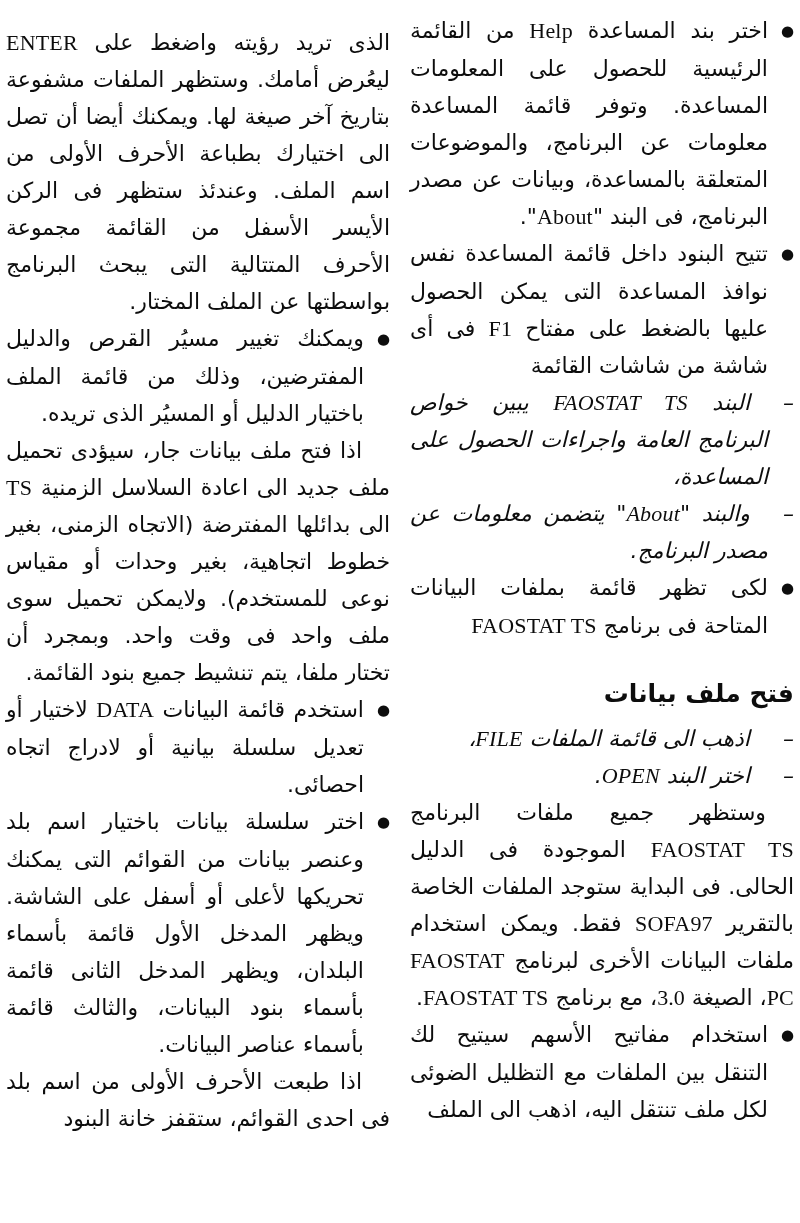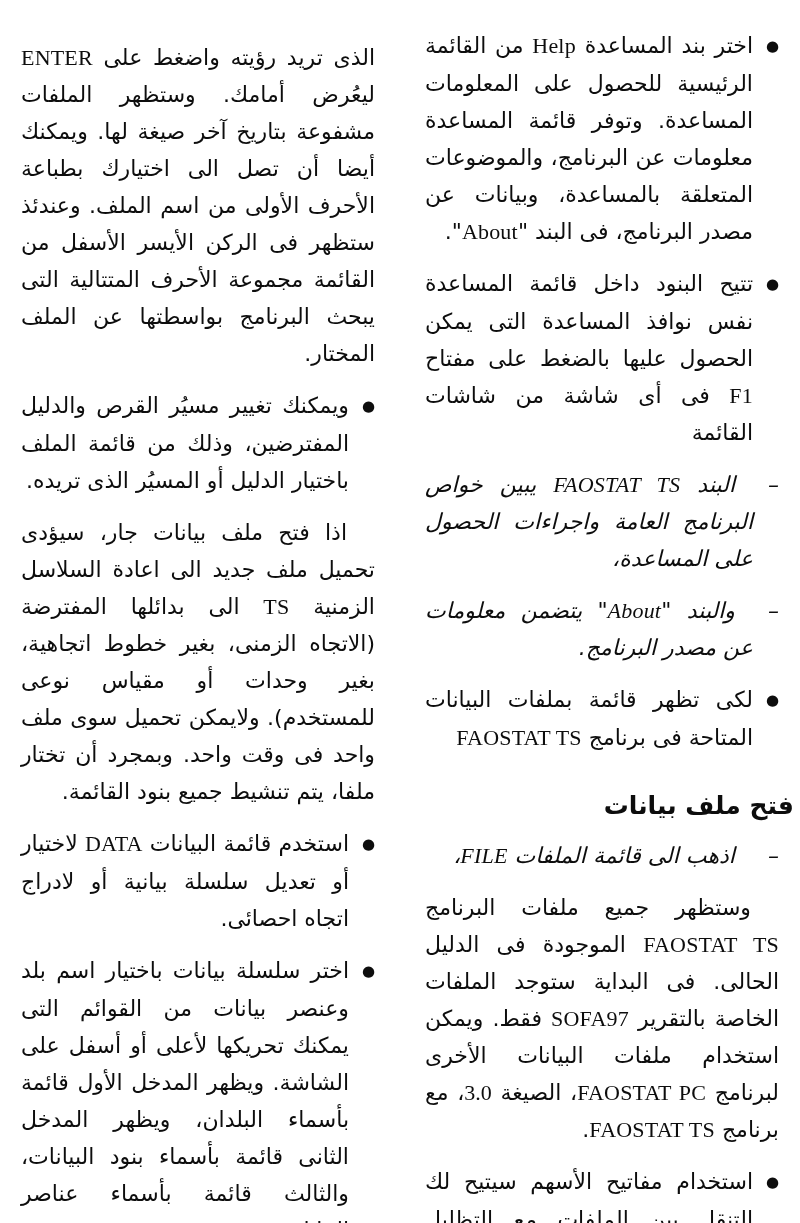--- a/index.html
+++ b/index.html
@@ -28,21 +28,21 @@
   }
   .col{
     direction:rtl;
     unicode-bidi:embed;
     text-align:justify;
     font-size:22px;
     line-height:37px;
   }
   .col-left{ padding-top:12px; }
 
-  .block{ margin:15px; }
+  .block{ margin:0; }
 
   
   .b-item{
     padding-right:26px;
     text-indent:-26px;
   }
   .b-item .marker{
     display:inline-block;
     width:26px;
     text-indent:0;
@@ -99,20 +99,23 @@
       <div class="block d-item">
         <span class="marker">–</span><span class="rich">والبند "<span class="latin">About</span>" يتضمن معلومات عن مصدر البرنامج.</span>
       </div>
       <div class="block b-item">
         <span class="marker">●</span><span class="rich">لكى تظهر قائمة بملفات البيانات المتاحة فى برنامج <span class="latin">FAOSTAT TS</span></span>
       </div>
       <div class="block heading">فتح ملف بيانات</div>
       <div class="block d-item">
         <span class="marker">–</span><span class="rich">اذهب الى قائمة الملفات <span class="latin">FILE</span>،</span>
       </div>
+      <div class="block d-item">
+        <span class="marker">–</span><span class="rich">اختر البند <span class="latin">OPEN</span>.</span>
+      </div>
       <div class="block p-indent rich">وستظهر جميع ملفات البرنامج <span class="latin">FAOSTAT TS</span> الموجودة فى الدليل الحالى. فى البداية ستوجد الملفات الخاصة بالتقرير <span class="latin">SOFA97</span> فقط. ويمكن استخدام ملفات البيانات الأخرى لبرنامج <span class="latin">FAOSTAT PC</span>، الصيغة <span class="latin">3.0</span>، مع برنامج <span class="latin">FAOSTAT TS</span>.</div>
       <div class="block b-item">
         <span class="marker">●</span><span class="rich">استخدام مفاتيح الأسهم سيتيح لك التنقل بين الملفات مع التظليل الضوئى لكل ملف تنتقل اليه، اذهب الى الملف</span>
       </div>
     </div>
 
     <div class="col col-left">
       <div class="block rich">الذى تريد رؤيته واضغط على <span class="latin">ENTER</span> ليعُرض أمامك. وستظهر الملفات مشفوعة بتاريخ آخر صيغة لها. ويمكنك أيضا أن تصل الى اختيارك بطباعة الأحرف الأولى من اسم الملف. وعندئذ ستظهر فى الركن الأيسر الأسفل من القائمة مجموعة الأحرف المتتالية التى يبحث البرنامج بواسطتها عن الملف المختار.</div>
       <div class="block b-item">
         <span class="marker">●</span><span class="rich">ويمكنك تغيير مسيُر القرص والدليل المفترضين، وذلك من قائمة الملف باختيار الدليل أو المسيُر الذى تريده.</span>

